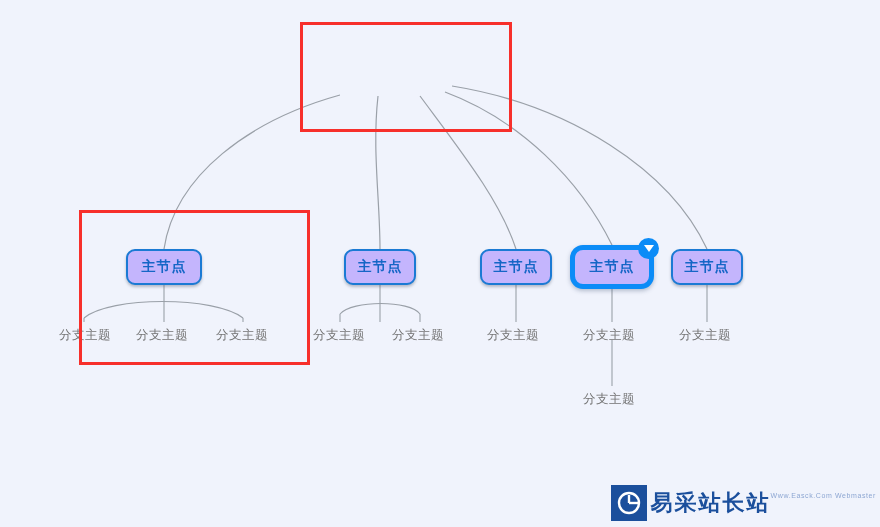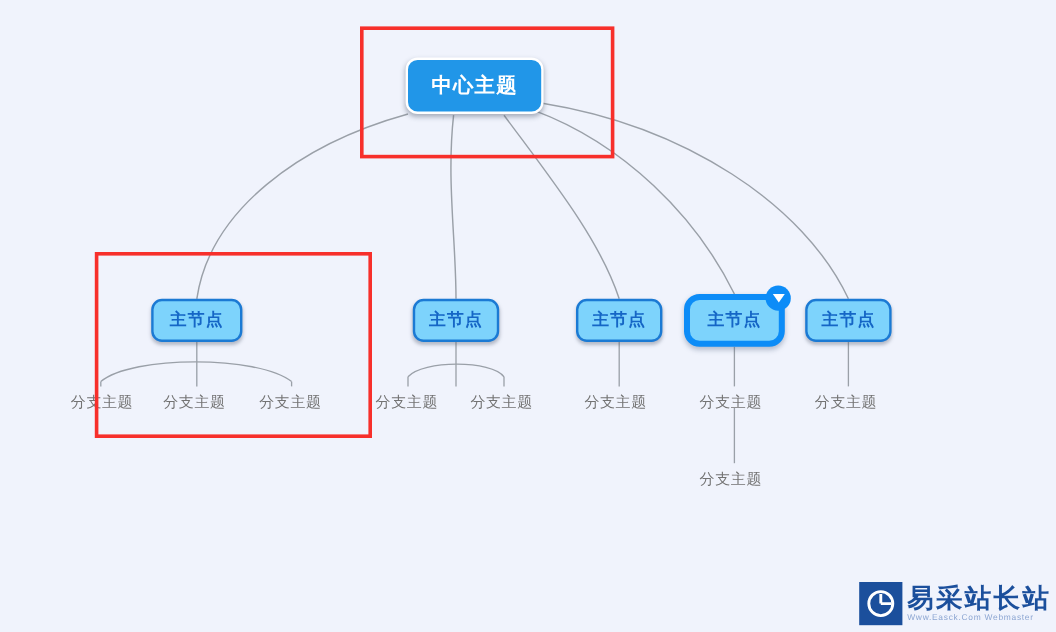--- a/index.html
+++ b/index.html
@@ -44,21 +44,21 @@
     color: #ffffff;
     border: 2px solid #ffffff;
     border-radius: 10px;
     font-size: 17px;
     font-weight: bold;
     letter-spacing: 1px;
     box-shadow: 0 2px 4px rgba(80,90,110,0.45);
   }
 
   .main-node {
-    background: #7dd3fc;
+    background: #c4b5fd;
     color: #1566c6;
     border: 2px solid #1b7ad4;
     border-radius: 9px;
     font-size: 14px;
     font-weight: bold;
     letter-spacing: 1px;
     box-shadow: 0 2px 3px rgba(90,100,120,0.40);
   }
 
   .main-node.selected {
@@ -118,22 +118,23 @@
     width: 36px;
     height: 36px;
     background: #1b4f9c;
     display: flex;
     align-items: center;
     justify-content: center;
     margin-right: 4px;
   }
   #watermark .wm-right {
     display: flex;
-    flex-direction: column;
-    justify-content: center;
+    flex-direction: row;
+    justify-content: center;
+    text-align: right;
   }
   #watermark .wm-title {
     color: #1b4f9c;
     font-size: 22px;
     font-weight: bold;
     letter-spacing: 2px;
     line-height: 24px;
   }
   #watermark .wm-sub {
     color: #6b8cc4;
@@ -171,23 +172,20 @@
 
       <path d="M 516,285 L 516,322"></path>
 
       <path d="M 612,289 L 612,322"></path>
       <path d="M 612,340 L 612,386"></path>
 
       <path d="M 707,285 L 707,322"></path>
     </g>
   </svg>
 
-  <div class="node center-node" style="left:338px; top:48px; width:115px; height:47px;">
-    <span>中心主题</span>
-  </div>
 
   <div class="node main-node" style="left:126px; top:249px; width:76px; height:36px;">
     <span>主节点</span>
   </div>
 
   <div class="node main-node" style="left:344px; top:249px; width:72px; height:36px;">
     <span>主节点</span>
   </div>
 
   <div class="node main-node" style="left:480px; top:249px; width:72px; height:36px;">

